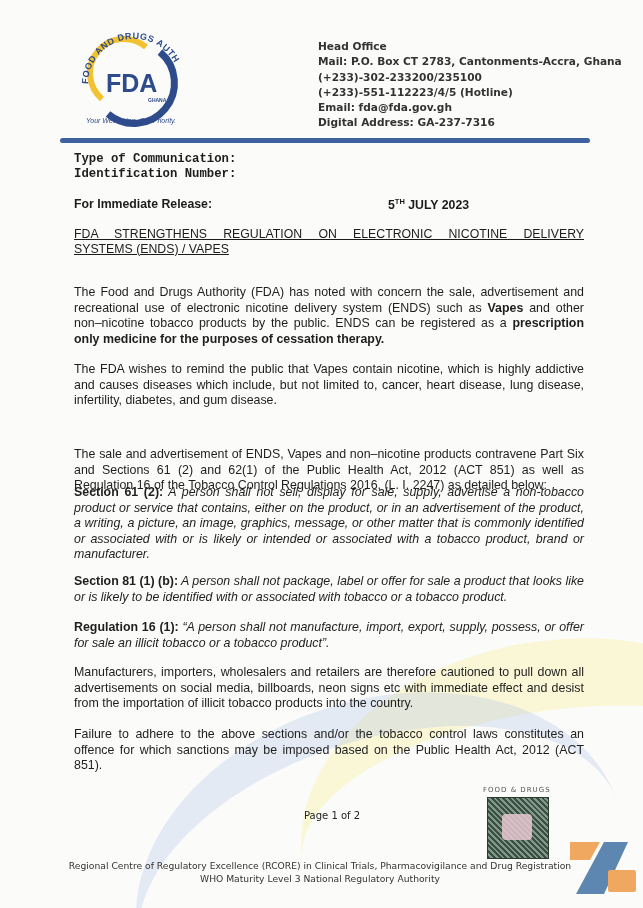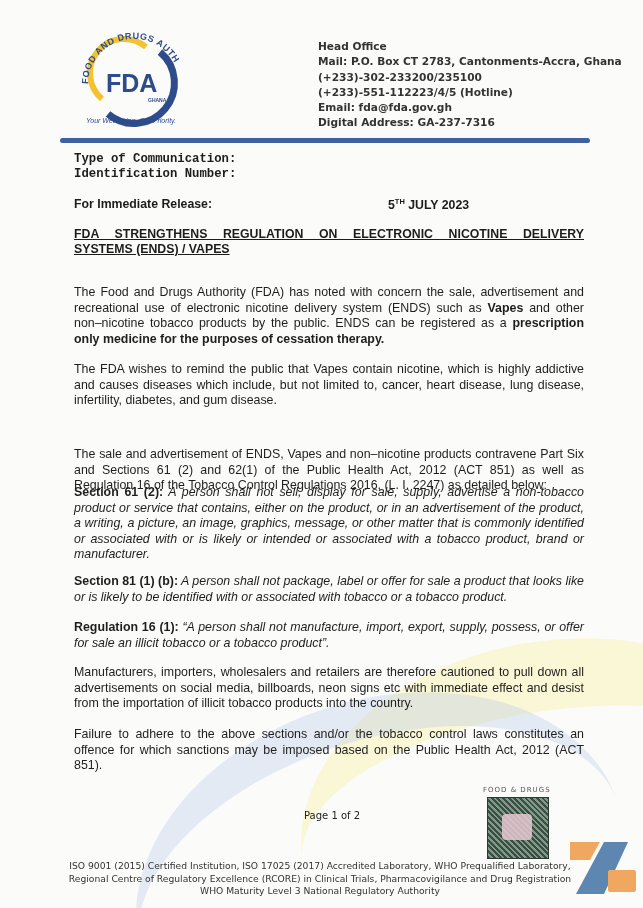--- a/index.html
+++ b/index.html
@@ -50,21 +50,21 @@
       position: absolute; font-weight: bold; font-size: 12.3px; line-height: 14.5px; color: #1d1d1d; font-family: Liberation Mono, monospace;
     }
     .meta-left { left: 74px; top: 152px; }
     .meta-right { left: 388px; top: 152px; }
     .release-left { position: absolute; left: 74px; top: 197px; font-weight: bold; font-size: 12.3px; }
     .release-right { position: absolute; left: 388px; top: 197px; font-weight: bold; font-size: 12.3px; }
     .release-right sup { font-size: 7.5px; vertical-align: 5px; }
 
     .headline {
       position: absolute; left: 74px; top: 227px; width: 510px;
-      font-weight: bold; font-size: 12.3px; line-height: 14.5px;
+      font-weight: normal; font-size: 12.3px; line-height: 14.5px;
       text-decoration: underline; text-align: justify; text-align-last: left;
     }
     .headline .l1 { display: block; text-align: justify; text-align-last: justify; }
 
     .para {
       position: absolute; left: 74px; width: 510px;
       font-size: 12.4px; line-height: 15.6px; text-align: justify; color: #1e1e1e;
     }
     .p1 { top: 285px; }
     .p2 { top: 362px; }
@@ -163,21 +163,20 @@
   <div class="para p8">Failure to adhere to the above sections and/or the tobacco control laws constitutes an offence for which sanctions may be imposed based on the Public Health Act, 2012 (ACT 851).</div>
 
   <div class="page-num">Page 1 of 2</div>
 
   <div class="stamp-label">FOOD &amp; DRUGS</div>
   <div class="stamp">
     <div class="stamp-inner"></div>
   </div>
 
   <div class="footer">
-    <div>ISO 9001 (2015) Certified Institution, ISO 17025 (2017) Accredited Laboratory, WHO Prequalified Laboratory,</div>
     <div>Regional Centre of Regulatory Excellence (RCORE) in Clinical Trials, Pharmacovigilance and Drug Registration</div>
     <div>WHO Maturity Level 3 National Regulatory Authority</div>
   </div>
 
   <svg class="corner-logo" viewBox="0 0 72 66">
     <path d="M 2 6 L 32 6 L 22 24 L 2 24 Z" fill="#f0a860"></path>
     <path d="M 36 6 L 60 6 L 36 58 L 8 58 Z" fill="#5d86b0"></path>
     <rect x="40" y="34" width="28" height="22" rx="2" fill="#f0a860"></rect>
   </svg>
 </div>

